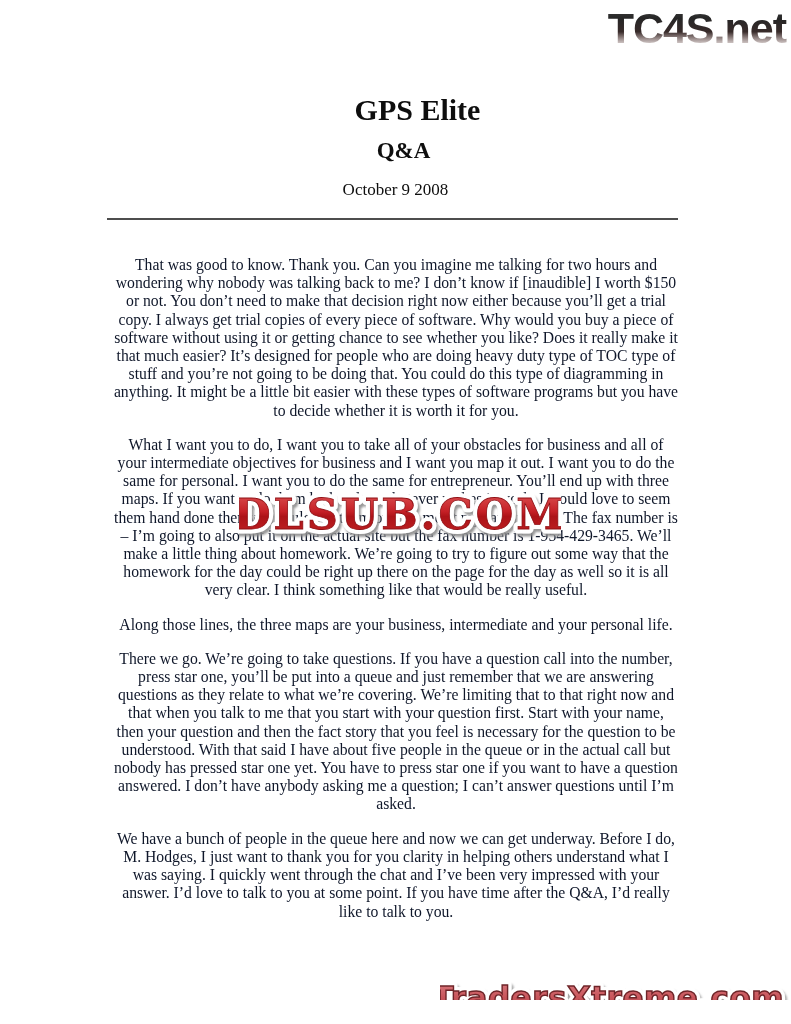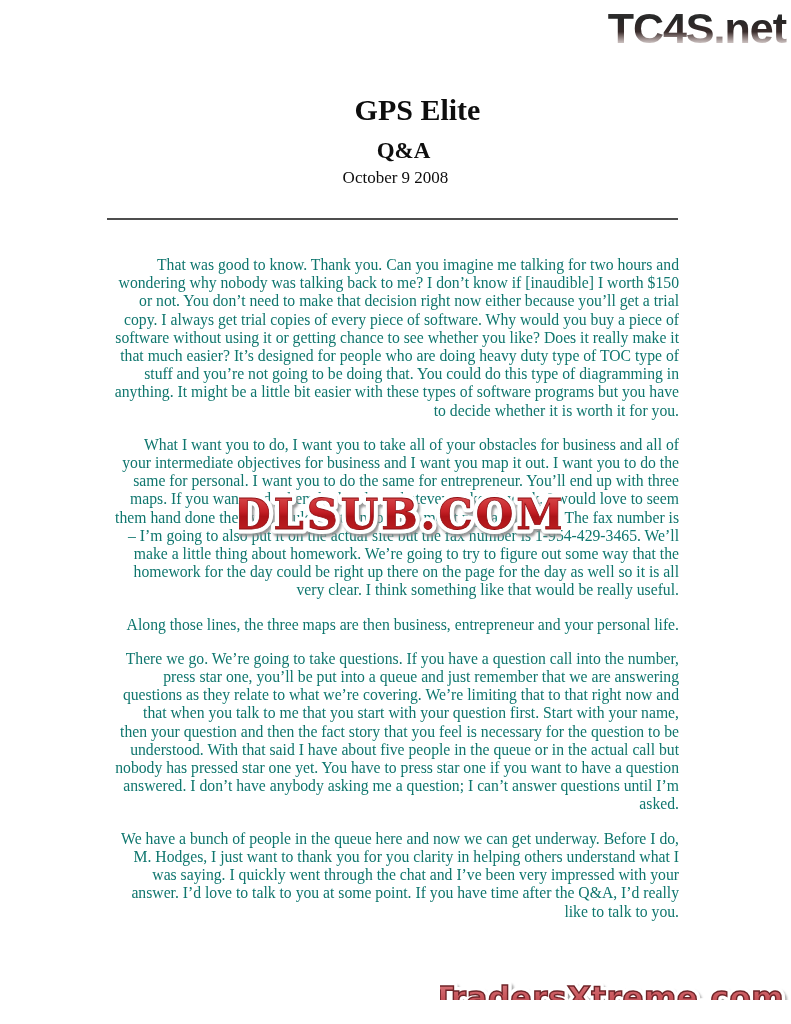--- a/index.html
+++ b/index.html
@@ -38,41 +38,41 @@
     font-family: "Liberation Serif", serif;
     padding-left: 44px;
   }
   .title-block h2 {
     margin: 11px 0 0 16px;
     font-size: 23px;
     font-weight: bold;
     font-family: "Liberation Serif", serif;
   }
   .title-block .date {
-    margin-top: 4px;
+    margin-top: 16px;
     font-size: 17px;
     font-weight: normal;
   }
   .rule {
     position: absolute;
     top: 218px;
     left: 107px;
     width: 571px;
     height: 0;
     border-top: 2px solid #4d4d4d;
   }
   .body-text {
     position: absolute;
     top: 256px;
     left: 113px;
     width: 566px;
     font-size: 15.7px;
     line-height: 18.2px;
-    color: #0f766e;
-    text-align: right;
+    color: #0f172a;
+    text-align: center;
   }
   .body-text p {
     margin: 0 0 16px 0;
   }
   .watermark {
     position: absolute;
     top: 483px;
     left: 239px;
     pointer-events: none;
   }
@@ -105,21 +105,21 @@
     <h1>GPS Elite</h1>
     <h2>Q&amp;A</h2>
     <div class="date">October 9 2008</div>
   </div>
 
   <div class="rule"></div>
 
   <div class="body-text">
     <p>That was good to know. Thank you. Can you imagine me talking for two hours and wondering why nobody was talking back to me? I don’t know if [inaudible] I worth $150 or not. You don’t need to make that decision right now either because you’ll get a trial copy. I always get trial copies of every piece of software. Why would you buy a piece of software without using it or getting chance to see whether you like? Does it really make it that much easier? It’s designed for people who are doing heavy duty type of TOC type of stuff and you’re not going to be doing that. You could do this type of diagramming in anything. It might be a little bit easier with these types of software programs but you have to decide whether it is worth it for you.</p>
     <p>What I want you to do, I want you to take all of your obstacles for business and all of your intermediate objectives for business and I want you map it out. I want you to do the same for personal. I want you to do the same for entrepreneur. You’ll end up with three maps. If you want to do them by hand or whatever makes it work, I would love to seem them hand done then you could fax them over to me at my fax number. The fax number is – I’m going to also put it on the actual site but the fax number is 1-954-429-3465. We’ll make a little thing about homework. We’re going to try to figure out some way that the homework for the day could be right up there on the page for the day as well so it is all very clear. I think something like that would be really useful.</p>
-    <p>Along those lines, the three maps are then business, entrepreneur and your personal life.</p>
+    <p>Along those lines, the three maps are your business, intermediate and your personal life.</p>
     <p>There we go. We’re going to take questions. If you have a question call into the number, press star one, you’ll be put into a queue and just remember that we are answering questions as they relate to what we’re covering. We’re limiting that to that right now and that when you talk to me that you start with your question first. Start with your name, then your question and then the fact story that you feel is necessary for the question to be understood. With that said I have about five people in the queue or in the actual call but nobody has pressed star one yet. You have to press star one if you want to have a question answered. I don’t have anybody asking me a question; I can’t answer questions until I’m asked.</p>
     <p>We have a bunch of people in the queue here and now we can get underway. Before I do, M. Hodges, I just want to thank you for you clarity in helping others understand what I was saying. I quickly went through the chat and I’ve been very impressed with your answer. I’d love to talk to you at some point. If you have time after the Q&amp;A, I’d really like to talk to you.</p>
   </div>
 
   <svg class="watermark" width="322" height="64" viewBox="0 0 322 64">
     <defs>
       <linearGradient id="g-wm" x1="0" y1="0" x2="0" y2="1">
         <stop offset="0%" stop-color="#e05a5a"></stop>
         <stop offset="45%" stop-color="#c52026"></stop>
         <stop offset="55%" stop-color="#ad1318"></stop>

